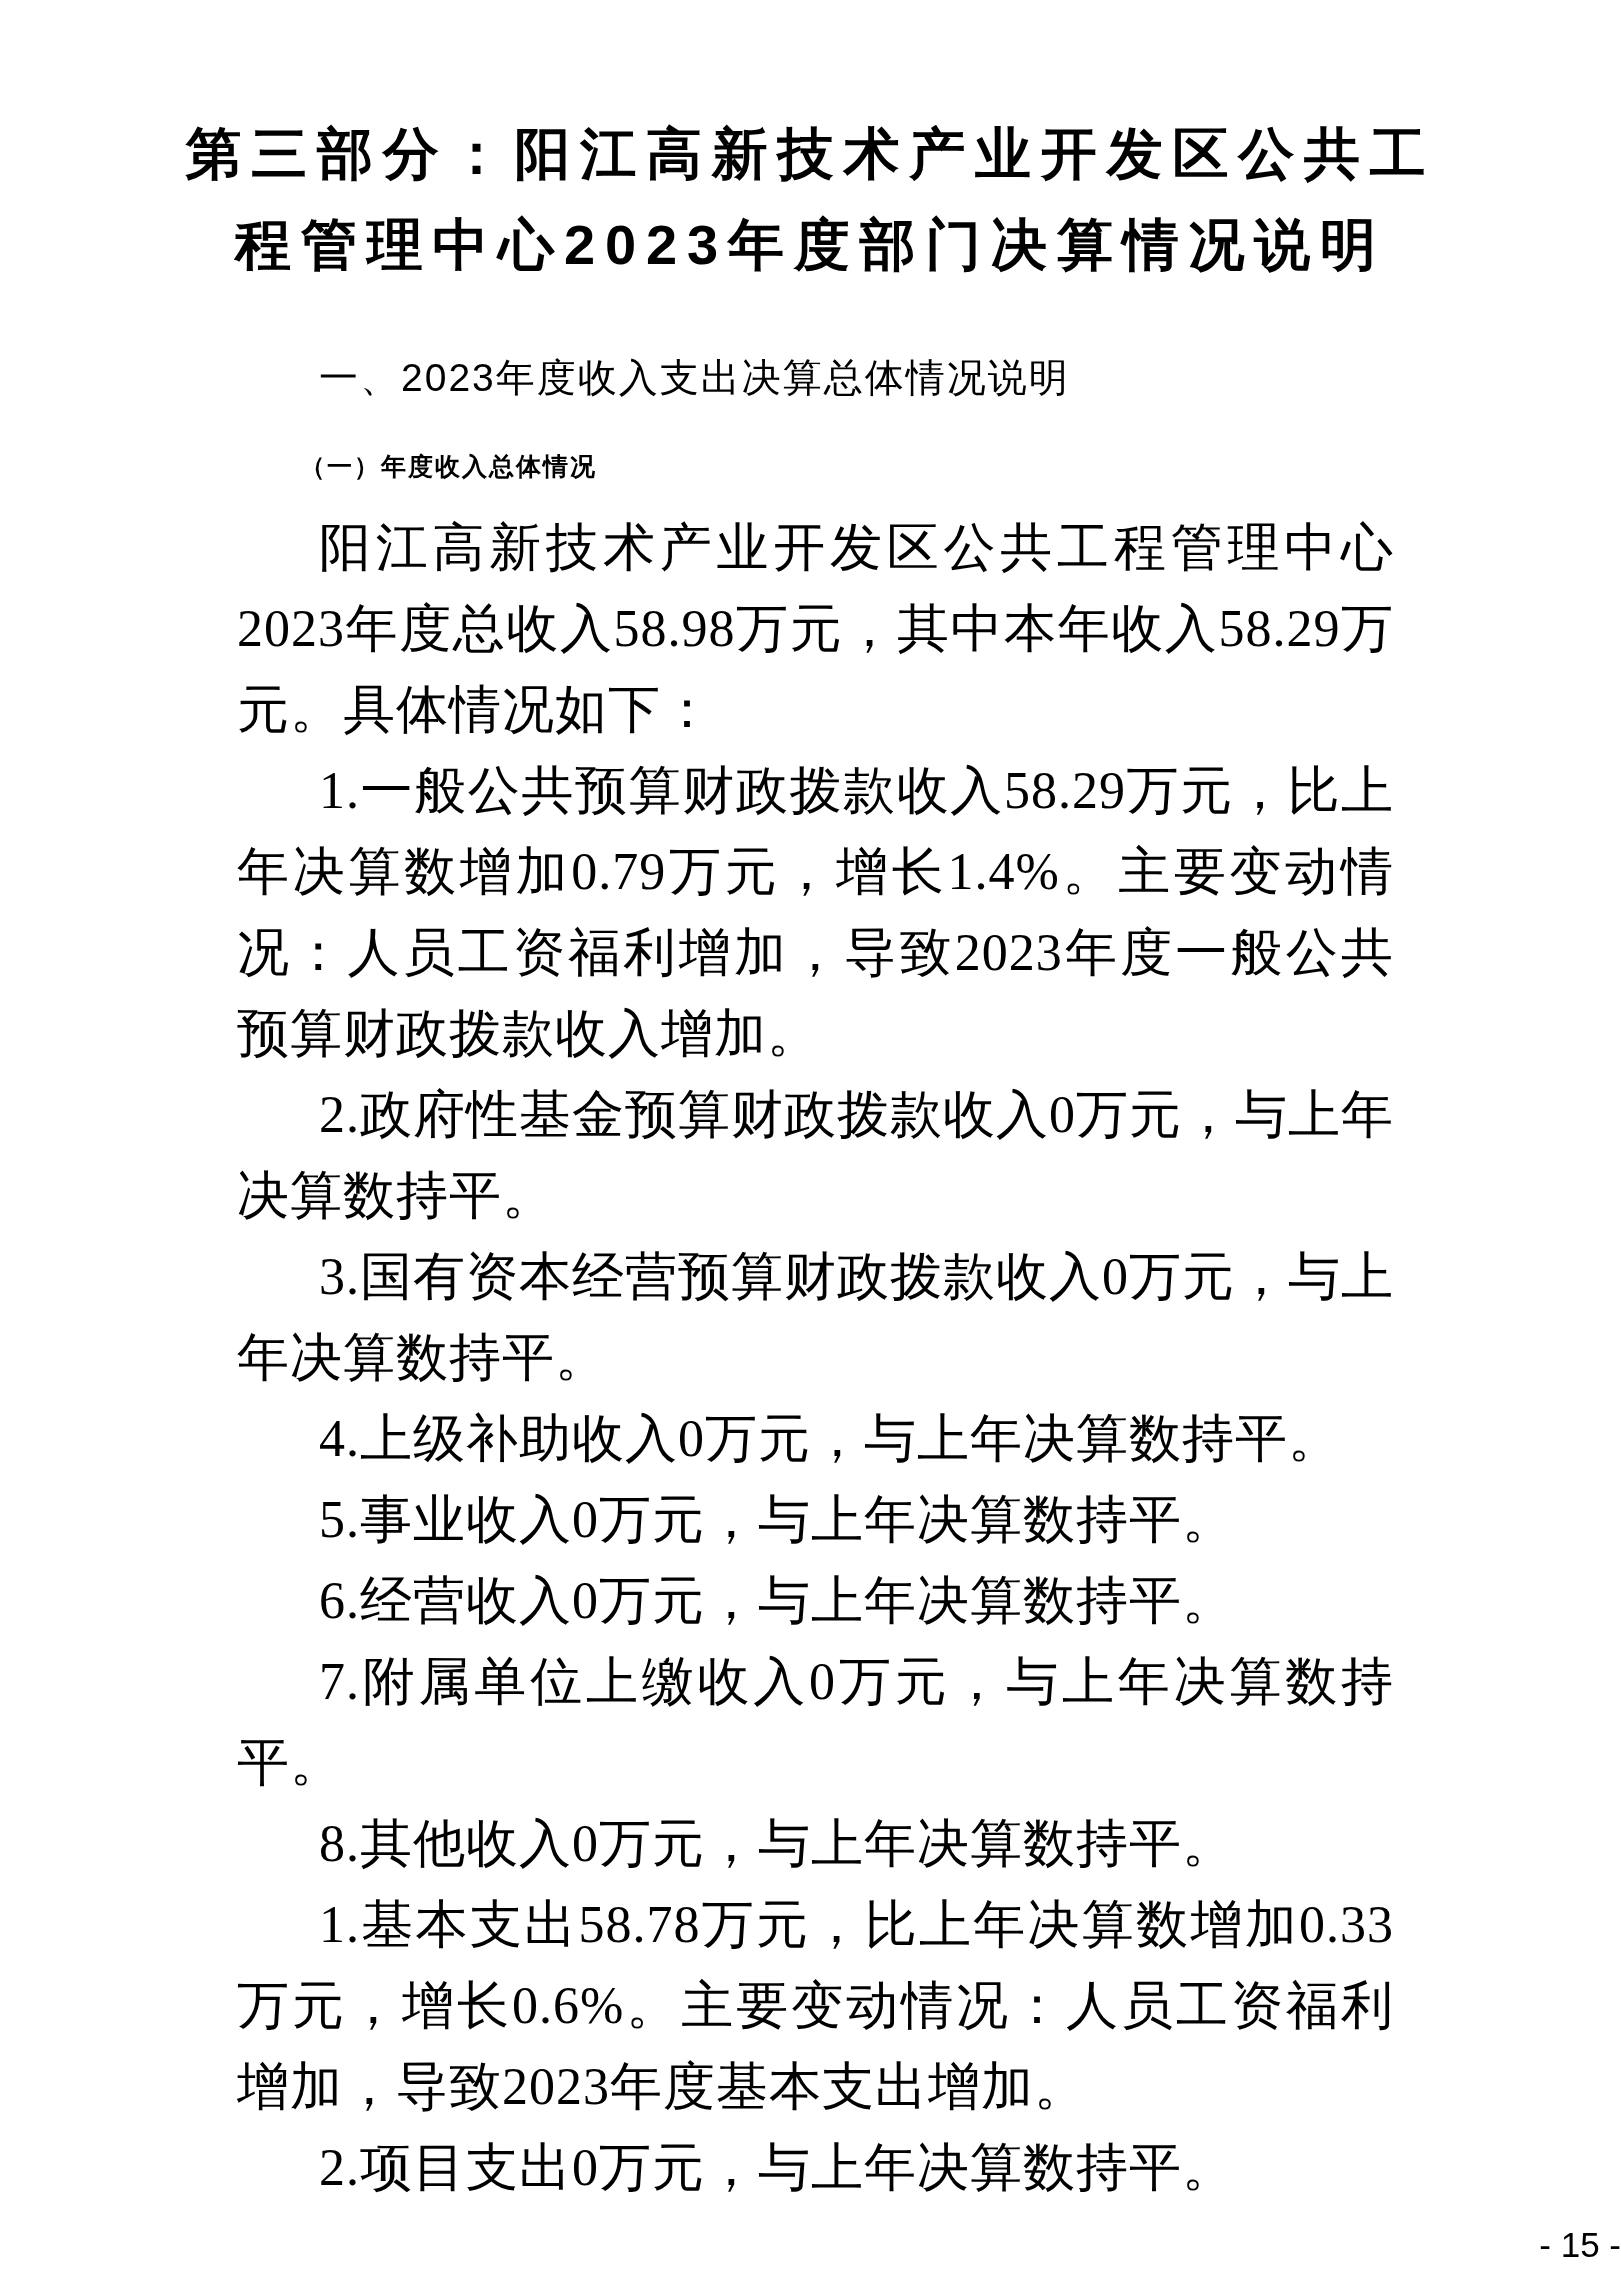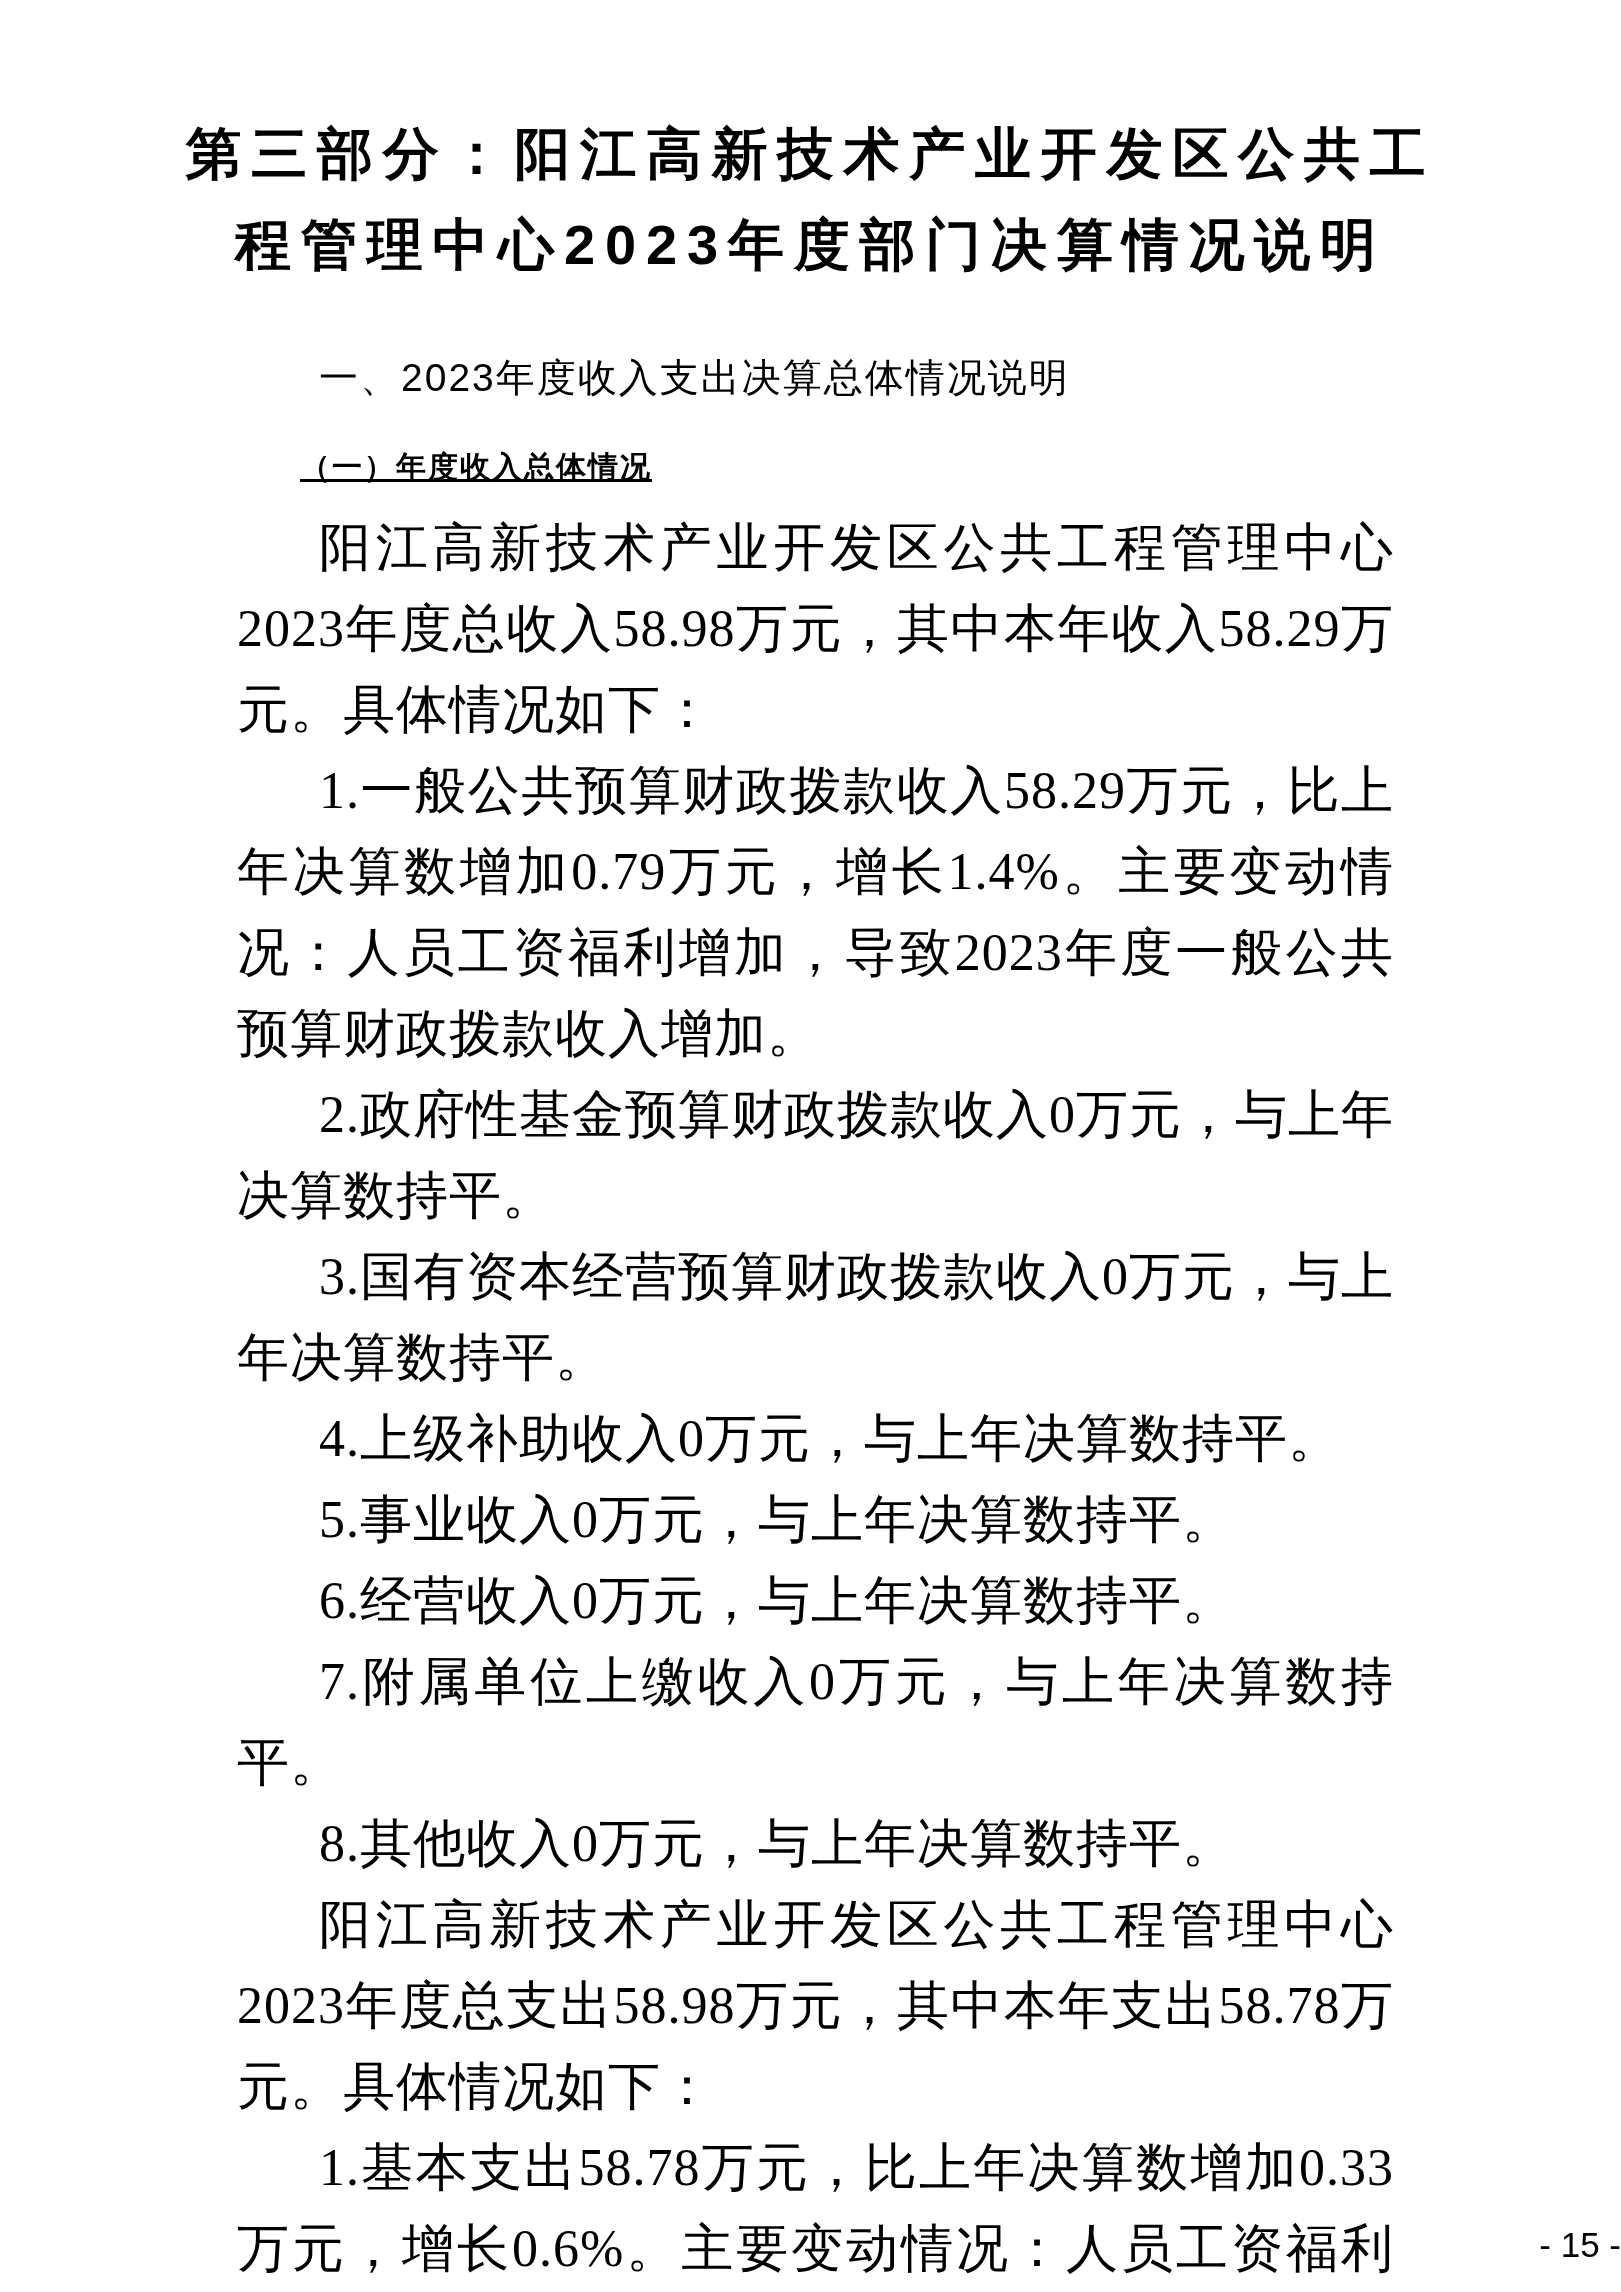--- a/index.html
+++ b/index.html
@@ -33,25 +33,24 @@
     font-weight: normal;
     font-size: 39px;
     line-height: 81px;
     text-indent: 82px;
     letter-spacing: 2px;
   }
   .subsection-heading {
     margin: 7.8px 0 0 0;
     font-family: "Liberation Sans", "DejaVu Sans", sans-serif;
     font-weight: bold;
-    font-size: 30px;
+    font-size: 25px;
     line-height: 81px;
     text-indent: 63px;
     letter-spacing: 2px;
-    text-decoration: underline;
   }
   .para {
     margin: 0;
     font-size: 52px;
     line-height: 81px;
     text-align: justify;
     text-indent: 82px;
     letter-spacing: 1px;
   }
   .page-footer {
@@ -85,21 +84,20 @@
     <p class="para">1.一般公共预算财政拨款收入58.29万元，比上年决算数增加0.79万元，增长1.4%。主要变动情况：人员工资福利增加，导致2023年度一般公共预算财政拨款收入增加。</p>
     <p class="para">2.政府性基金预算财政拨款收入0万元，与上年决算数持平。</p>
     <p class="para">3.国有资本经营预算财政拨款收入0万元，与上年决算数持平。</p>
     <p class="para">4.上级补助收入0万元，与上年决算数持平。</p>
     <p class="para">5.事业收入0万元，与上年决算数持平。</p>
     <p class="para">6.经营收入0万元，与上年决算数持平。</p>
     <p class="para">7.附属单位上缴收入0万元，与上年决算数持平。</p>
     <p class="para">8.其他收入0万元，与上年决算数持平。</p>
 
 
-    <p class="para">阳江高新技术产业开发区公共工程管理中心2023年度总支出58.98万元，其中本年支出58.78万元。具体情况如下：</p>
     <p class="para">1.基本支出58.78万元，比上年决算数增加0.33万元，增长0.6%。主要变动情况：人员工资福利增加，导致2023年度基本支出增加。</p>
     <p class="para">2.项目支出0万元，与上年决算数持平。</p>
 
   </div>
 
   <div class="page-footer">- 15 -</div>
 
 </div>
 
 

